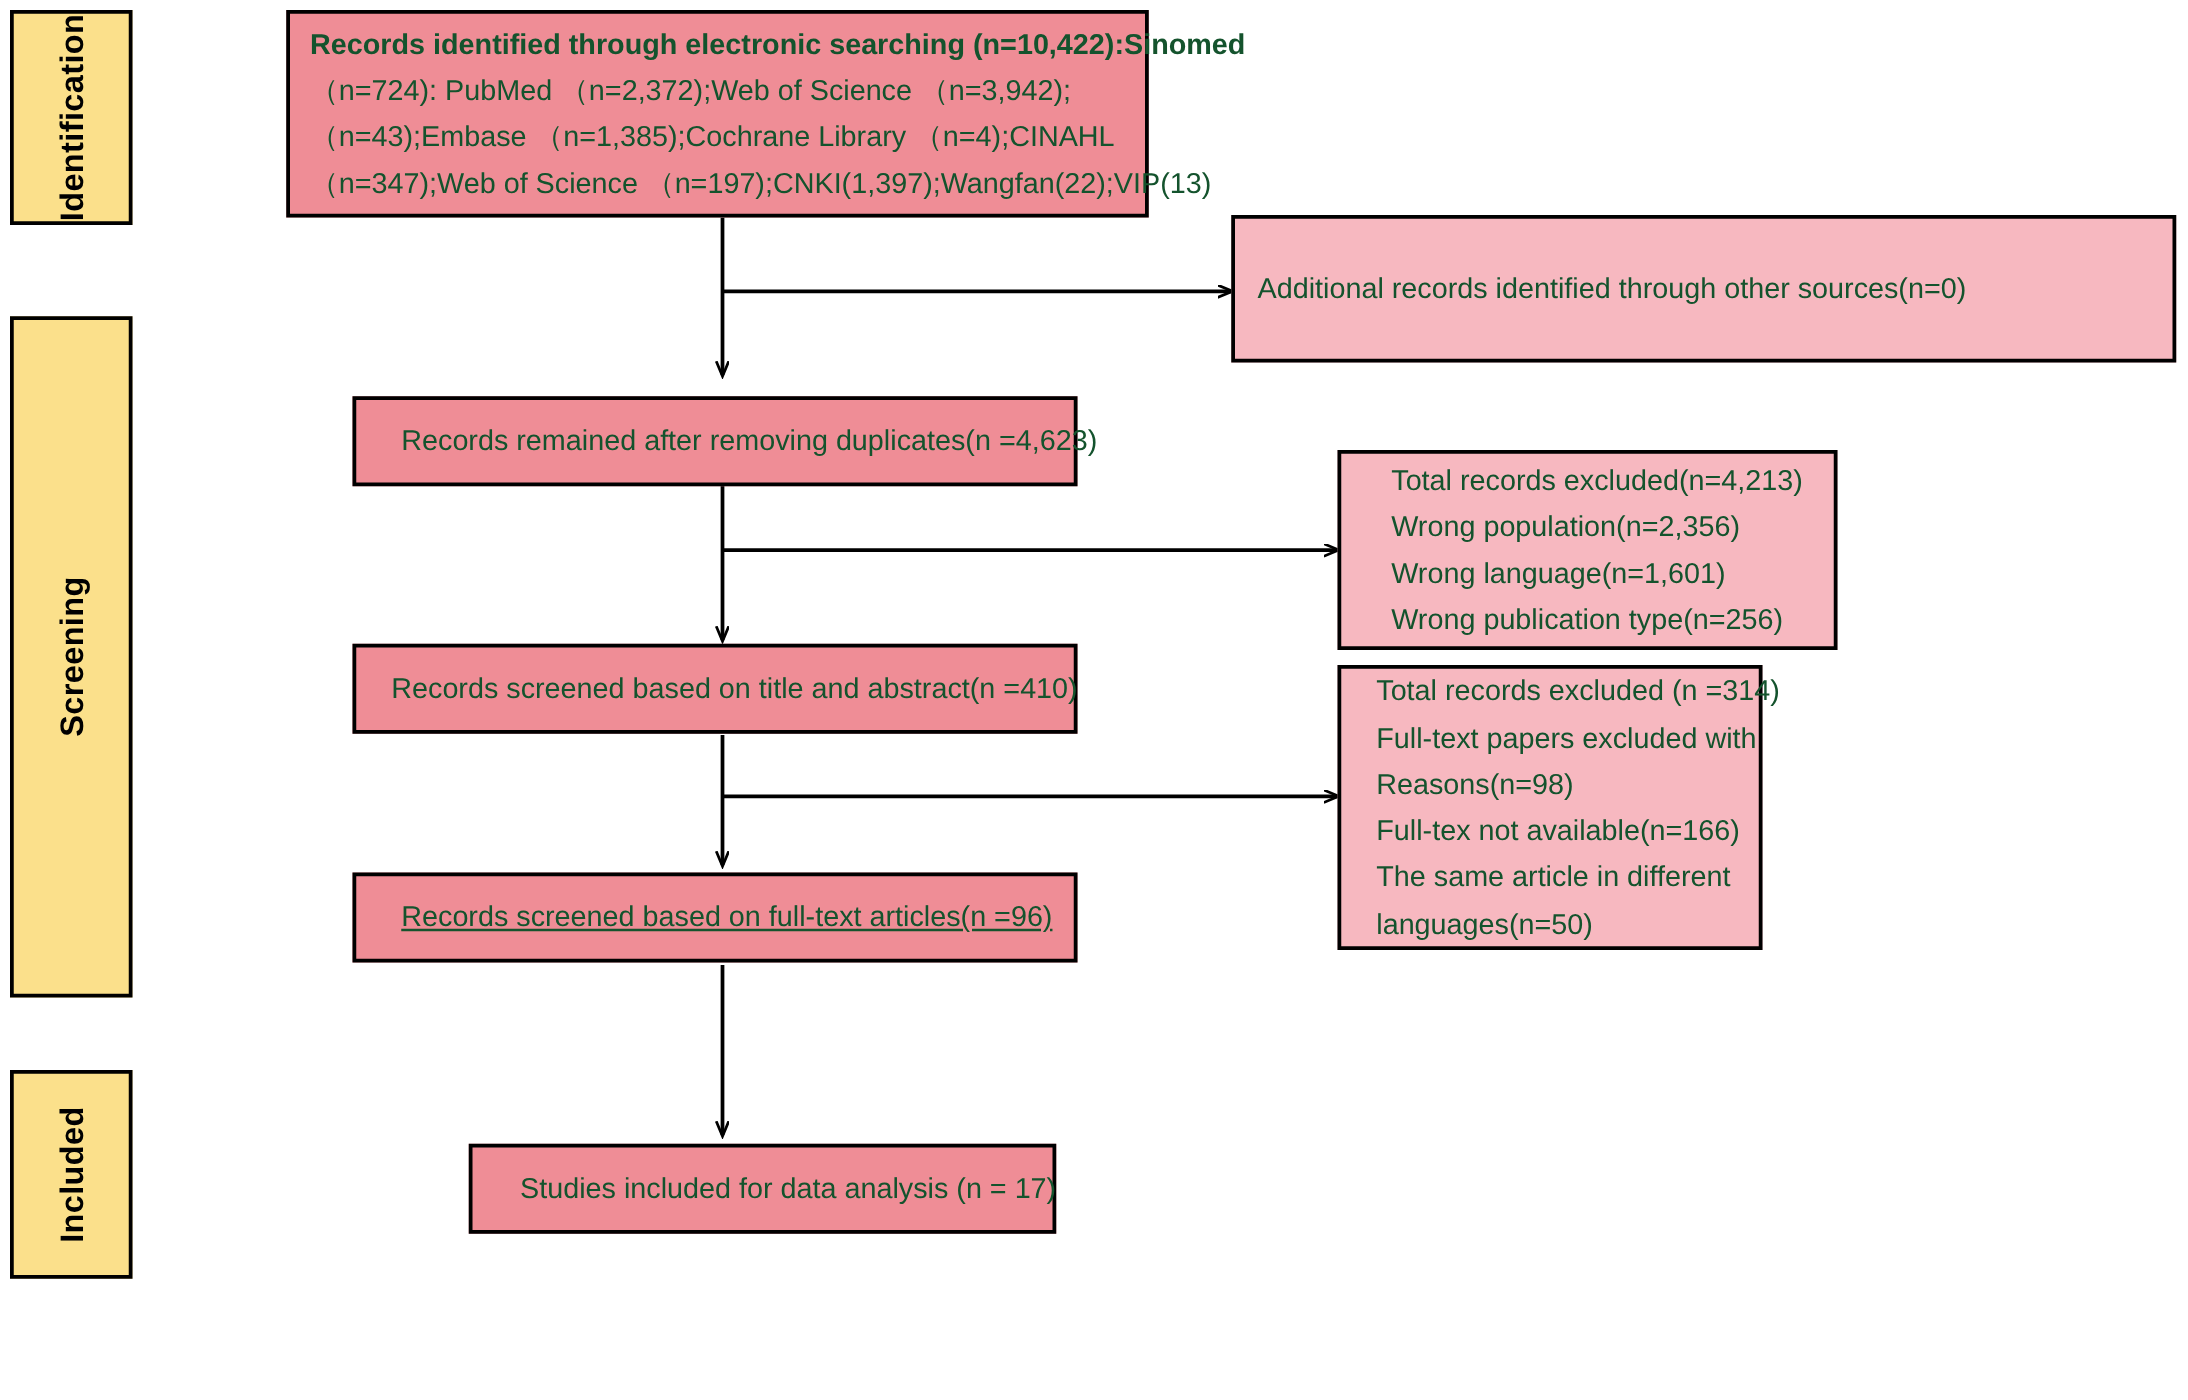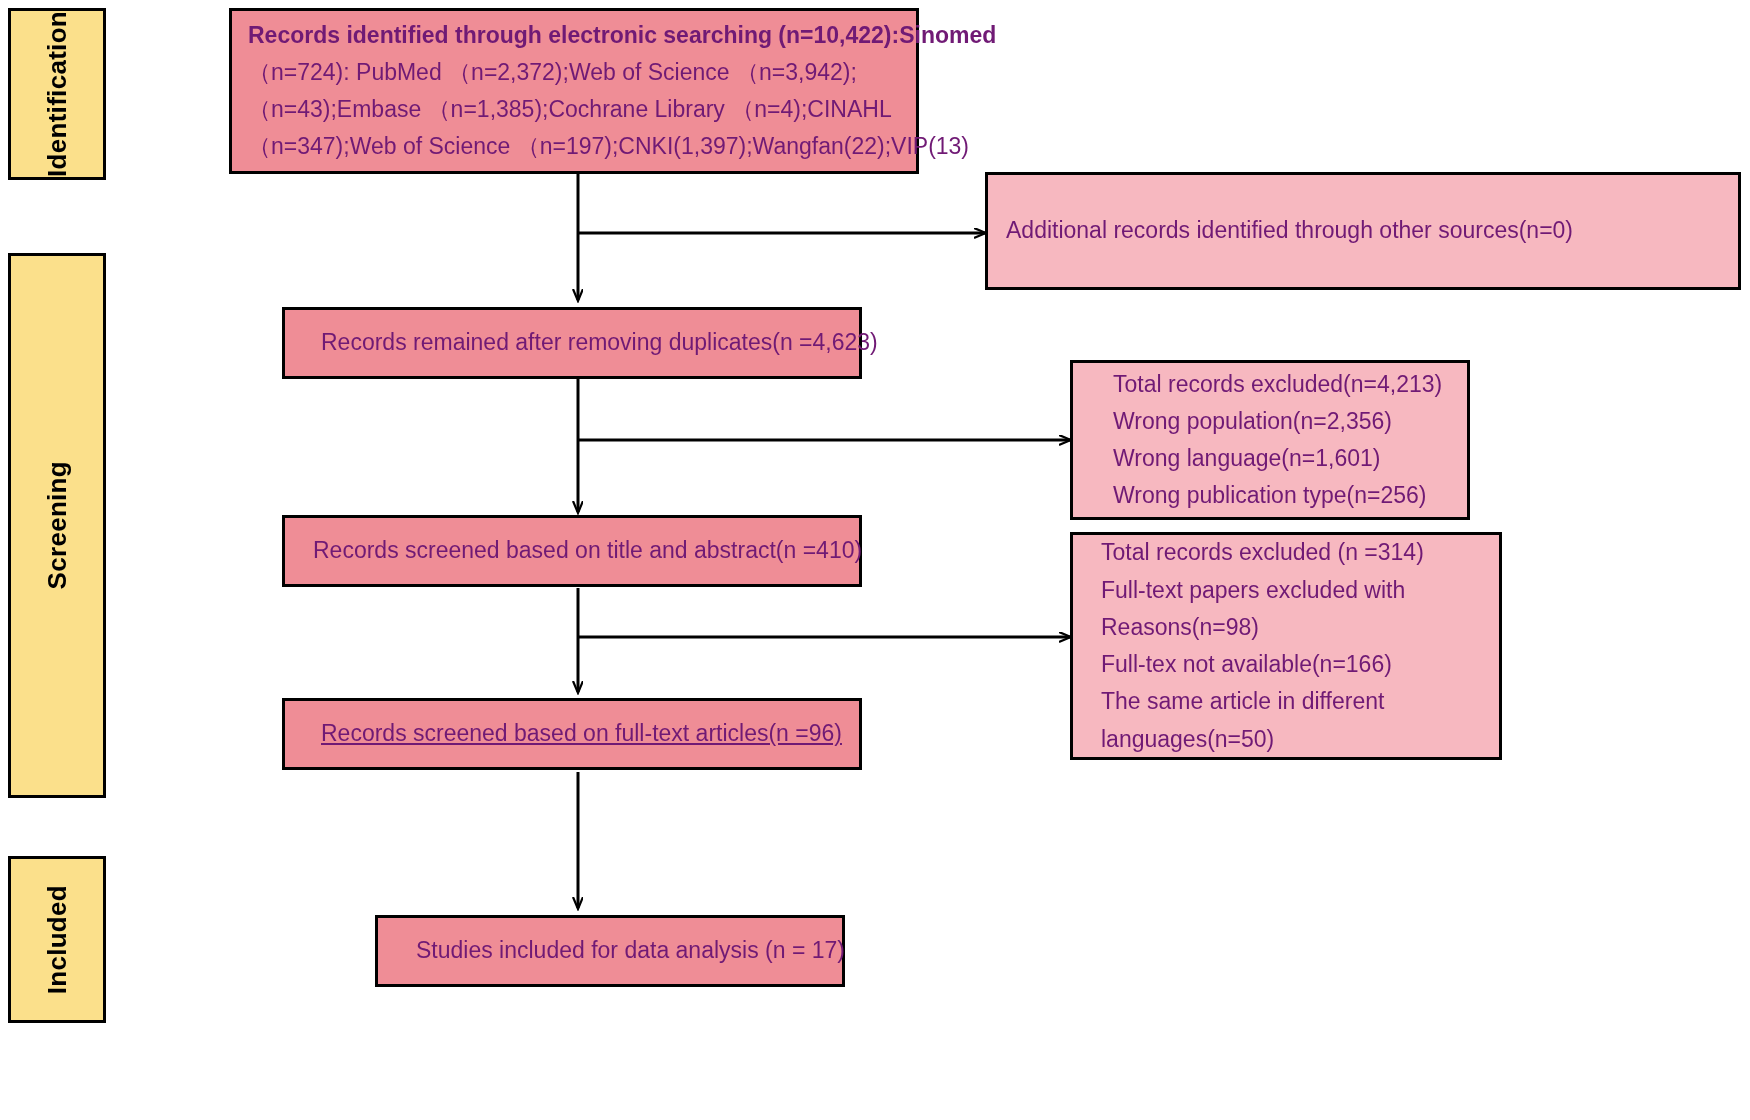--- a/index.html
+++ b/index.html
@@ -36,21 +36,21 @@
     color: #000000;
     letter-spacing: 0.3px;
     white-space: nowrap;
   }
 
   
   .flow-box {
     position: absolute;
     box-sizing: border-box;
     border: 3px solid #000000;
-    color: #701a75;
+    color: #14532d;
   }
   .flow-box.dark {
     background: #ef8d96;
   }
   .flow-box.light {
     background: #f7b8c0;
   }
   .flow-box .inner {
     width: 100%;
     height: 100%;
@@ -144,42 +144,42 @@
       <div class="line">（n=347);Web of Science  （n=197);CNKI(1,397);Wangfan(22);VIP(13)</div>
     </div>
   </div>
 
   <div class="flow-box light" id="box-additional" style="left:985px; top:172px; width:756px; height:118px;">
     <div class="inner">
       <div class="line">Additional records identified through other sources(n=0)</div>
     </div>
   </div>
 
-  <div class="flow-box dark centered" id="box-duplicates" style="left:282px; top:307px; width:580px; height:72px;">
+  <div class="flow-box dark centered" id="box-duplicates" style="left:282px; top:317px; width:580px; height:72px;">
     <div class="inner">
       <div class="line">Records remained after removing duplicates(n =4,623)</div>
     </div>
   </div>
 
   <div class="flow-box light" id="box-excluded-1" style="left:1070px; top:360px; width:400px; height:160px;">
     <div class="inner">
       <div class="line">Total records excluded(n=4,213)</div>
       <div class="line">Wrong population(n=2,356)</div>
       <div class="line">Wrong language(n=1,601)</div>
       <div class="line">Wrong publication type(n=256)</div>
     </div>
   </div>
 
   <div class="flow-box dark centered" id="box-screened-title" style="left:282px; top:515px; width:580px; height:72px;">
     <div class="inner">
       <div class="line">Records screened  based on title and abstract(n =410)</div>
     </div>
   </div>
 
-  <div class="flow-box light" id="box-excluded-2" style="left:1070px; top:532px; width:432px; height:228px;">
+  <div class="flow-box light" id="box-excluded-2" style="left:1070px; top:532px; width:340px; height:228px;">
     <div class="inner">
       <div class="line">Total records excluded (n =314)</div>
       <div class="line">Full-text papers excluded with</div>
       <div class="line">Reasons(n=98)</div>
       <div class="line">Full-tex not available(n=166)</div>
       <div class="line">The same article in different</div>
       <div class="line">languages(n=50)</div>
     </div>
   </div>
 

